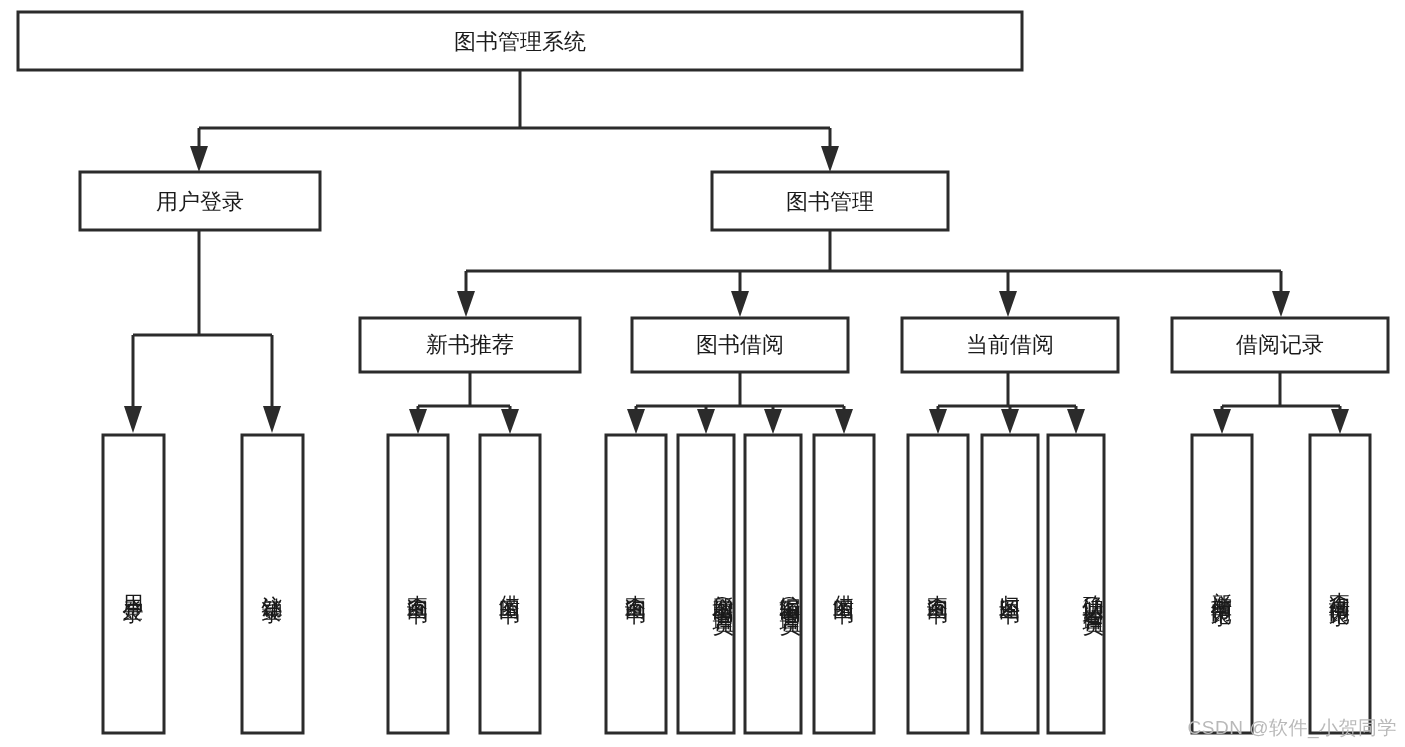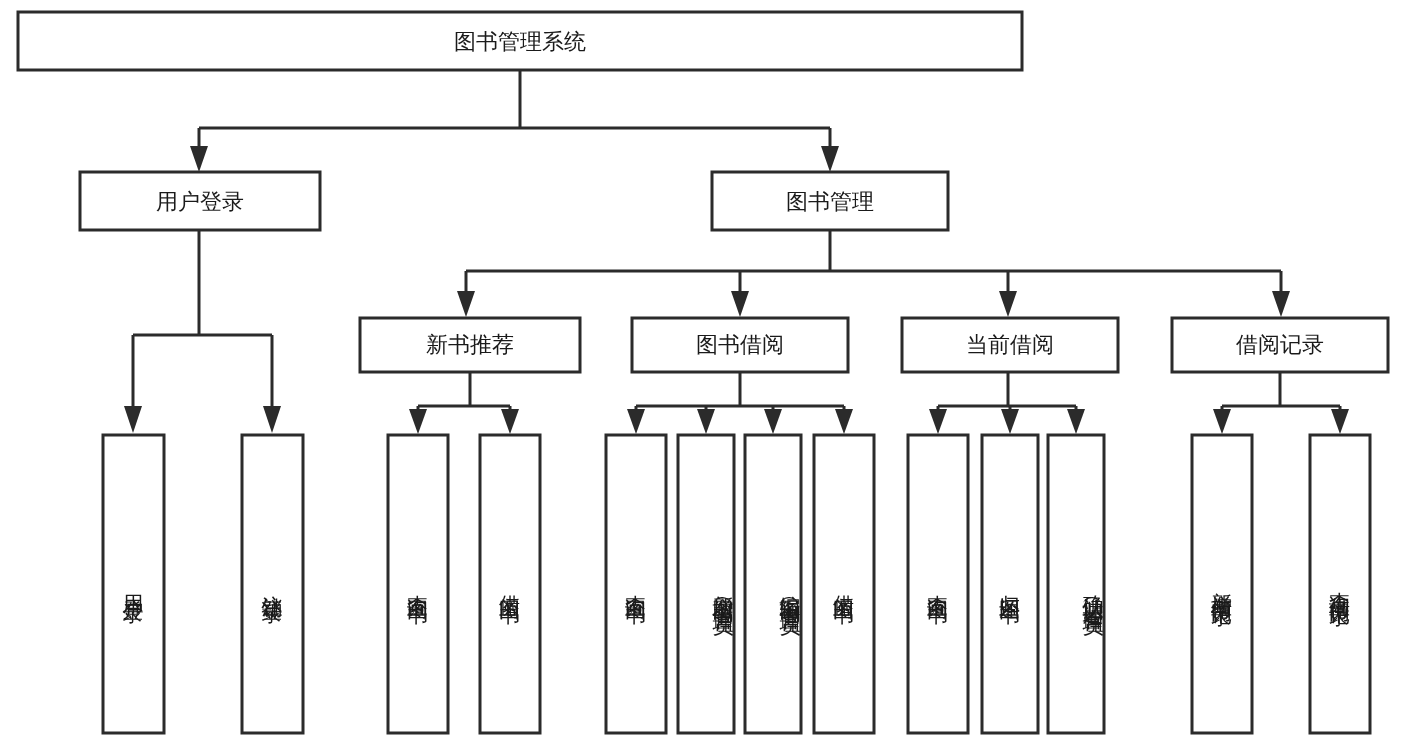--- a/index.html
+++ b/index.html
@@ -206,14 +206,15 @@
   <div class="vlabel" style="left:745px; top:435px; width:56px; height:298px; align-items:flex-start; padding-top:14px; box-sizing:border-box;">编辑图书（管理员）</div>
   <div class="vlabel" style="left:814px; top:435px; width:60px; height:298px;">借阅图书</div>
 
   <div class="vlabel" style="left:908px; top:435px; width:60px; height:298px;">查询图书</div>
   <div class="vlabel" style="left:982px; top:435px; width:56px; height:298px;">归还图书</div>
   <div class="vlabel" style="left:1048px; top:435px; width:56px; height:298px; align-items:flex-start; padding-top:14px; box-sizing:border-box;">确认归还（管理员）</div>
 
   <div class="vlabel" style="left:1192px; top:435px; width:60px; height:298px;">新增借阅记录</div>
   <div class="vlabel" style="left:1310px; top:435px; width:60px; height:298px;">查询借阅记录</div>
 
+  <div class="watermark">CSDN @软件_小贺同学</div>
 
 </div>
 
 </body></html>

